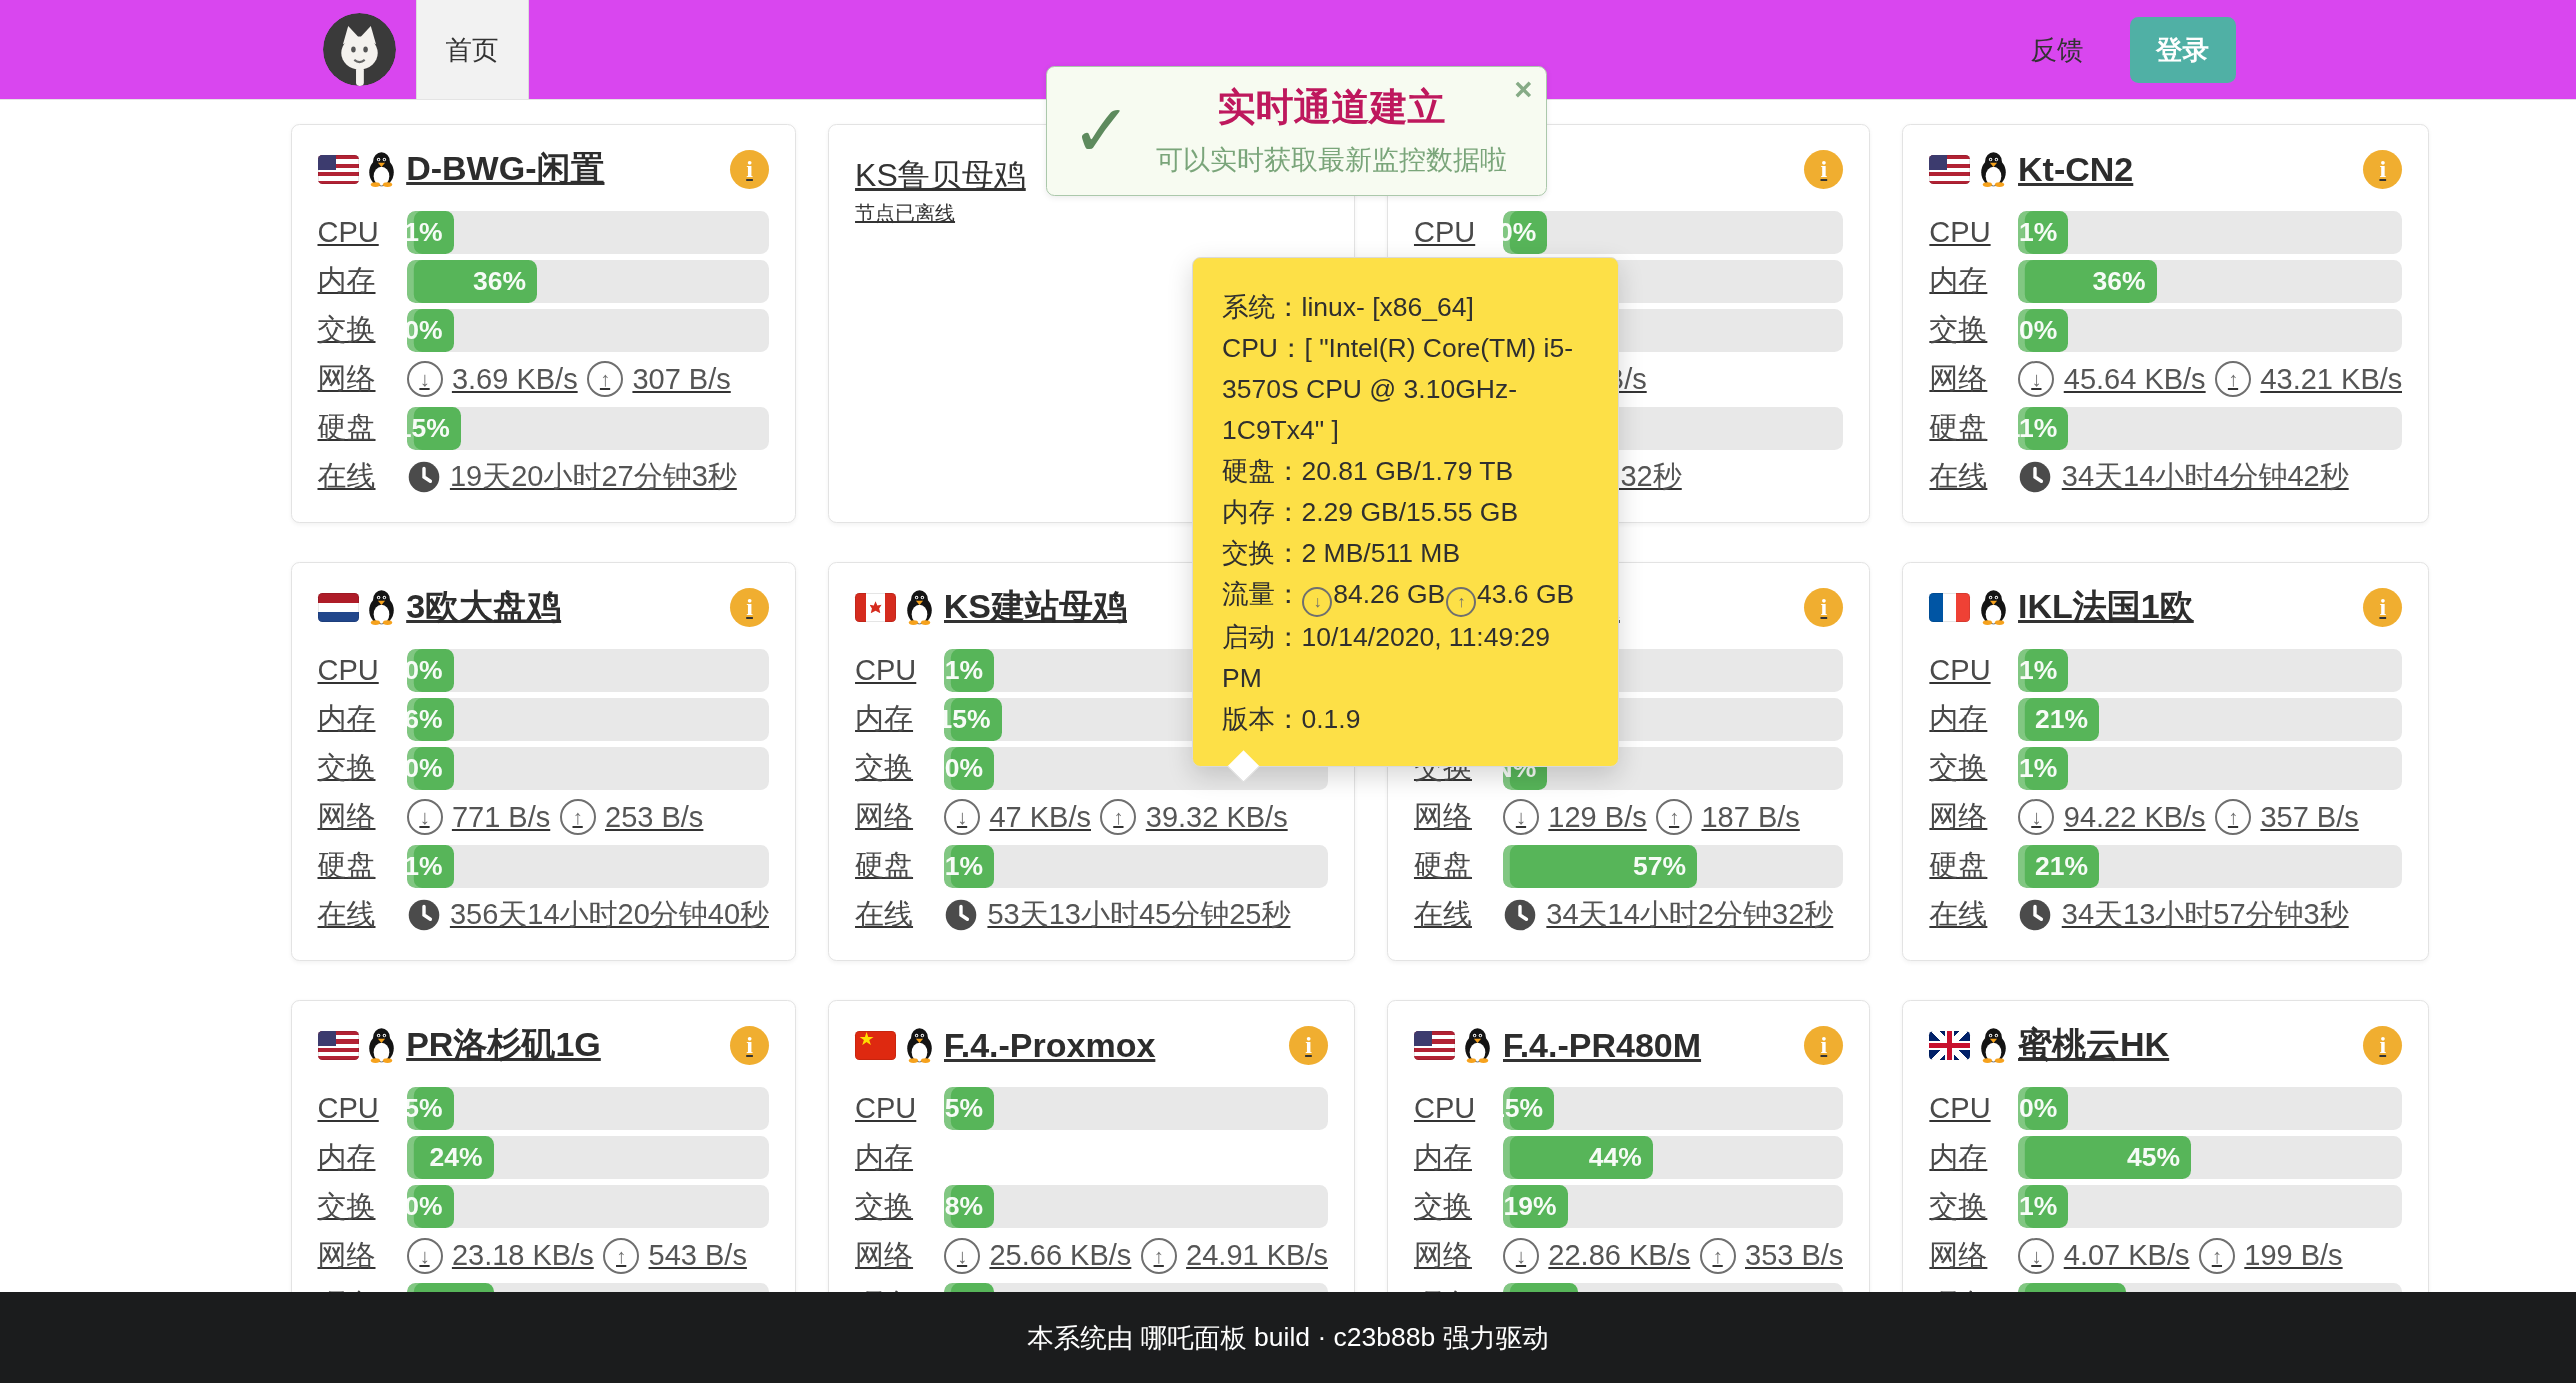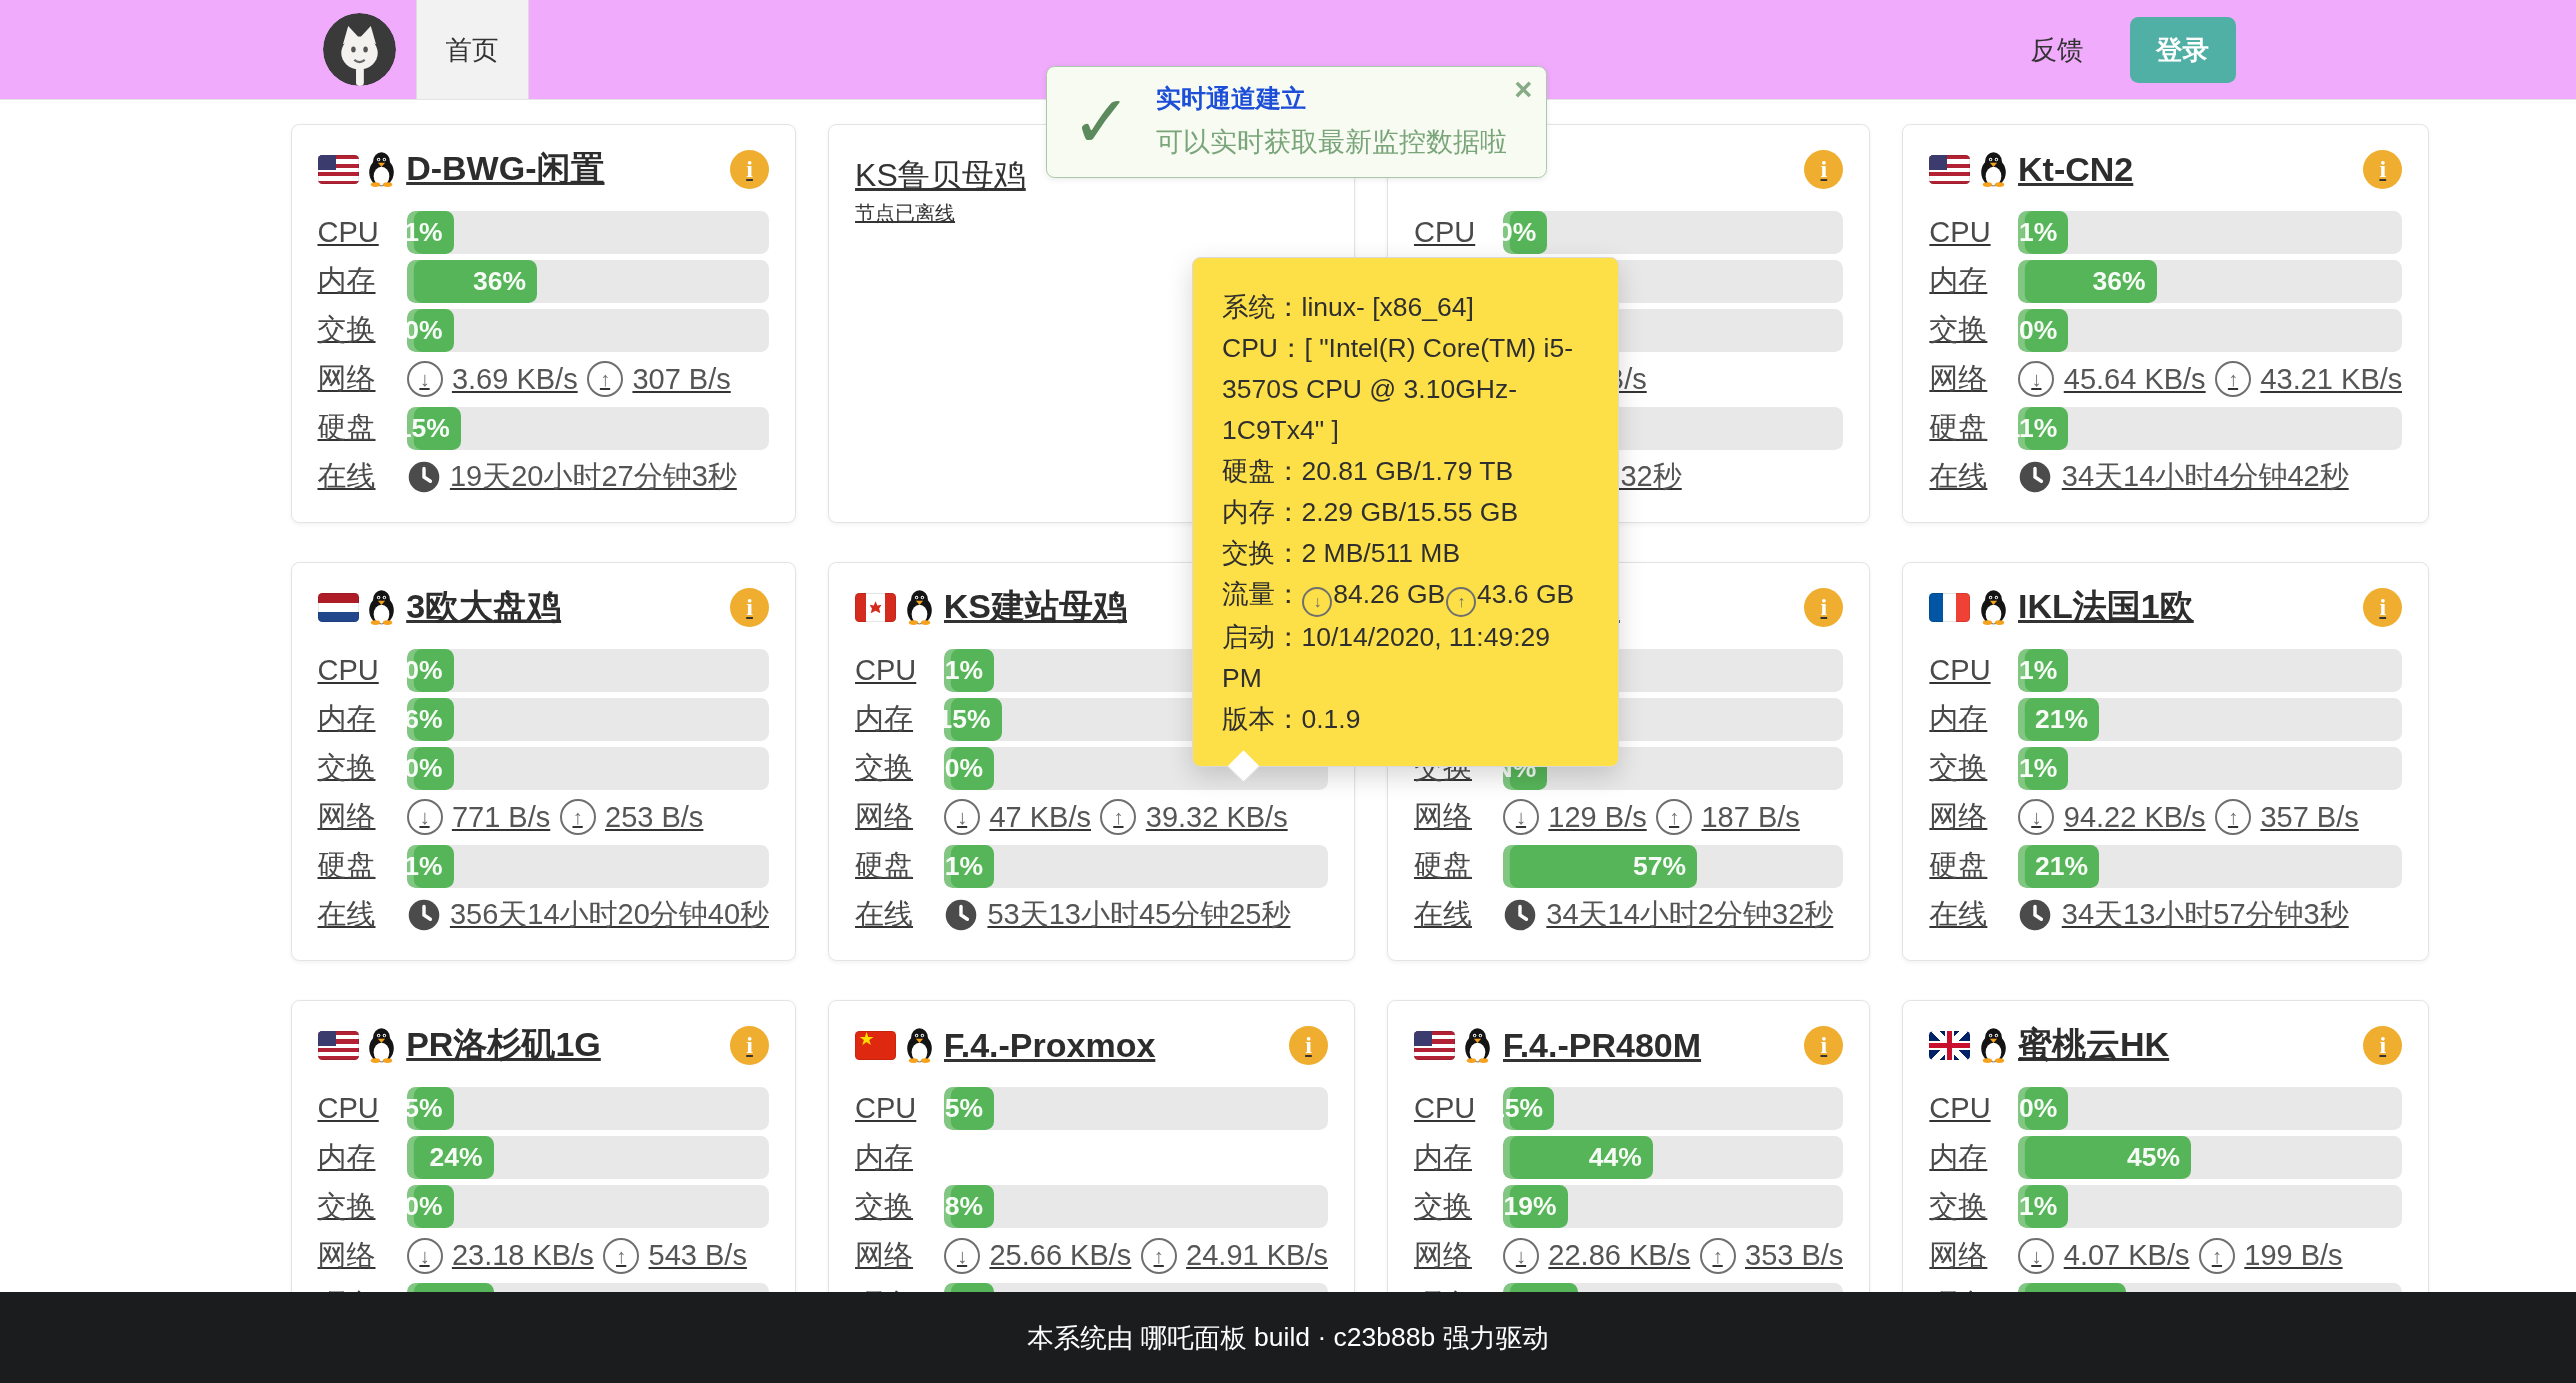--- a/index.html
+++ b/index.html
@@ -1,18 +1,18 @@
 <!DOCTYPE html>
 <html style="font-size:13.7px"><head>
 <meta charset="utf-8">
 <style>
   html,body{margin:0;padding:0;width:2576px;height:1384px;overflow:hidden;background:#fff;
     font-family:"Liberation Sans","DejaVu Sans",sans-serif;color:#333;}
   
-  .topbar{height:99px;border-bottom:1.7px solid #e4e4e4;background:#f0abfc;position:relative;z-index:5;}
+  .topbar{height:99px;border-bottom:1.7px solid #e4e4e4;background:#d946ef;position:relative;z-index:5;}
   .topbar-inner{width:1995px;height:100%;margin:0 auto;position:relative;}
   .logo{position:absolute;left:32px;top:13px;width:73px;height:73px;border-radius:50%;overflow:hidden;cursor:pointer;}
   .home-tab{position:absolute;left:125px;top:0;bottom:0;width:111px;background:#f2f2f2;
     border-left:0.9px solid #dcdcdc;border-right:0.9px solid #dcdcdc;display:flex;align-items:center;justify-content:center;
     font-size:26.5px;color:#333;cursor:pointer;}
   .feedback{position:absolute;right:202px;top:0;bottom:0;display:flex;align-items:center;font-size:26.5px;color:#333;cursor:pointer;}
   .login-btn{position:absolute;right:50px;top:17px;width:106px;height:66px;background:#50b0a5;border:none;border-radius:8.5px;
     color:#fff;font-size:26.5px;font-weight:bold;display:flex;align-items:center;justify-content:center;cursor:pointer;}
   
   .grid{width:1995px;margin:24px auto 0;display:grid;grid-template-columns:repeat(4,1fr);column-gap:32px;row-gap:39px;}
@@ -53,21 +53,21 @@
   .pct{font-size:26.5px;font-weight:bold;color:rgba(255,255,255,.95);white-space:nowrap;}
   .flexline{flex:1;display:flex;align-items:center;gap:9.4px;font-size:29px;color:#555;white-space:nowrap;overflow:hidden;}
   .circ{width:32px;height:32px;border:2.6px solid #6f6f6f;border-radius:50%;color:#6f6f6f;font-size:20.5px;font-weight:bold;
     display:inline-flex;align-items:center;justify-content:center;flex-shrink:0;}
   .offline-name{font-size:32px;color:#333;margin-top:10.2px;}
   .offline-status{font-size:20px;color:#333;margin-top:2px;}
   
   .toast{position:fixed;left:1046px;top:66px;width:501px;box-sizing:border-box;background:#f7fbf1;border:0.9px solid #abc8ab;
     border-radius:8.5px;box-shadow:0 1.7px 6.8px rgba(0,0,0,.08);display:flex;align-items:center;padding:15.4px 34px 17px 0;z-index:60;}
   .toast-check{width:109px;text-align:center;font-size:73px;font-weight:bold;color:#5d8a5d;line-height:1;flex-shrink:0;}
-  .toast-title{font-size:25px;font-weight:bold;color:#1d4ed8;}
+  .toast-title{font-size:38px;font-weight:bold;color:#be185d;text-align:center;}
   .toast-sub{font-size:27px;color:#7aa57a;margin-top:8.5px;}
   .toast-close{position:absolute;top:6.8px;right:13.7px;font-size:31px;font-weight:bold;color:#86ab86;cursor:pointer;line-height:1;}
   
   .tooltip{position:fixed;left:1192px;top:236px;width:427px;box-sizing:border-box;background:#fde047;border:0.9px solid #d9d9d9;
     border-radius:8.5px;box-shadow:0 8.5px 26px rgba(0,0,0,.16);padding:29px 29px 26px 29px;z-index:50;font-size:26.5px;color:#2f2f2f;line-height:1.55;margin-top:21px;}
   .tooltip::after{content:"";position:absolute;left:39px;bottom:-12px;width:22px;height:22px;background:#fff;
     border-right:0.9px solid #d9d9d9;border-bottom:0.9px solid #d9d9d9;transform:rotate(45deg);}
   .tt-row{word-break:break-word;}
   .circ.sm{width:26px;height:26px;border-width:2.1px;font-size:16px;vertical-align:-3.4px;margin:0 0.9px;}
   

